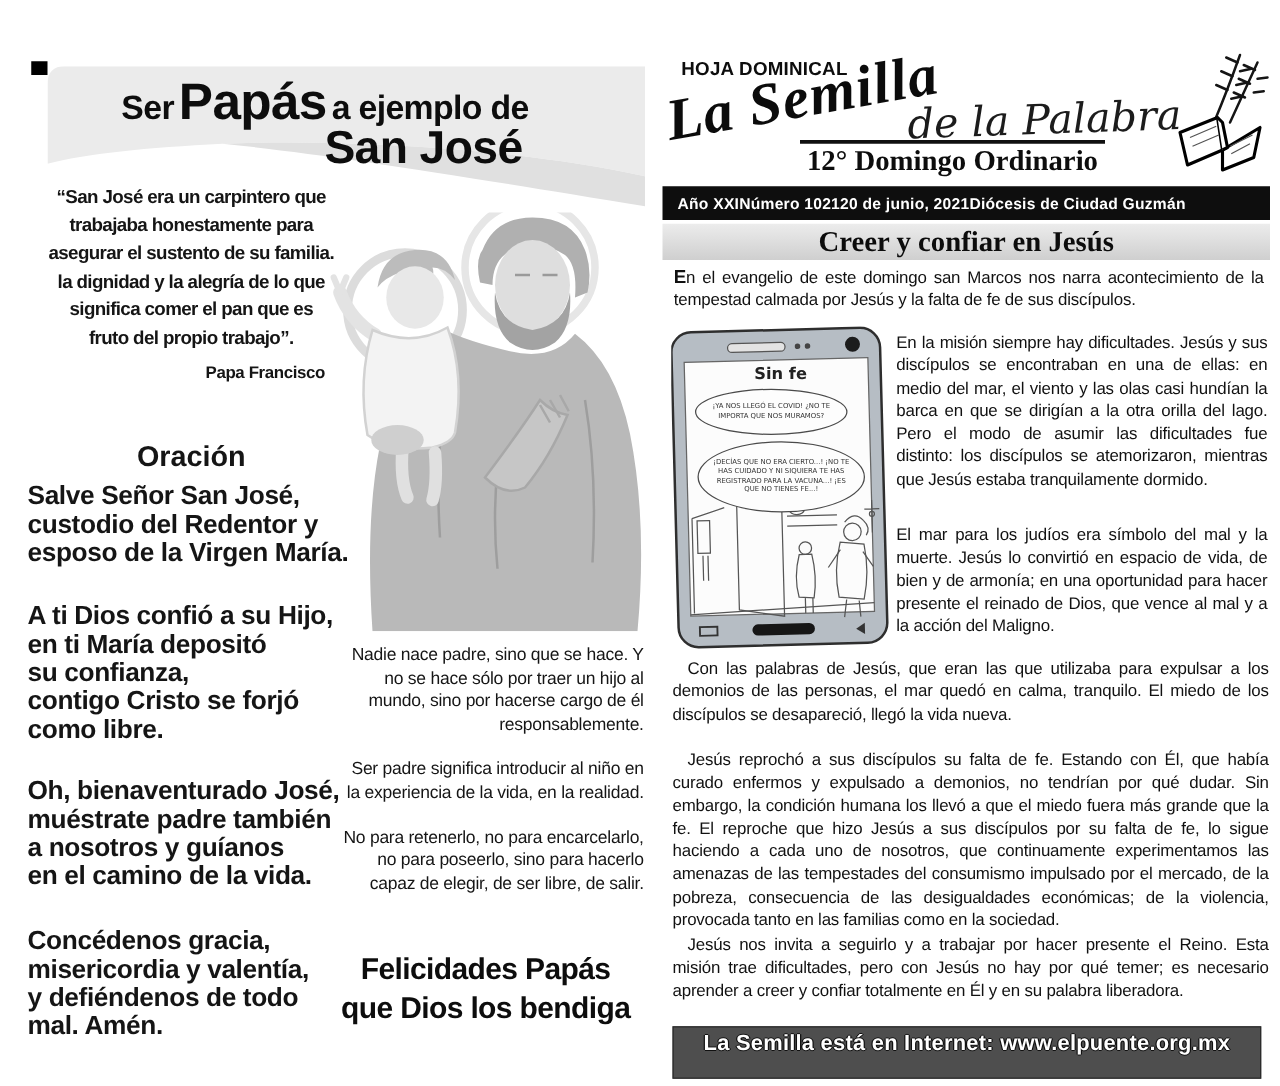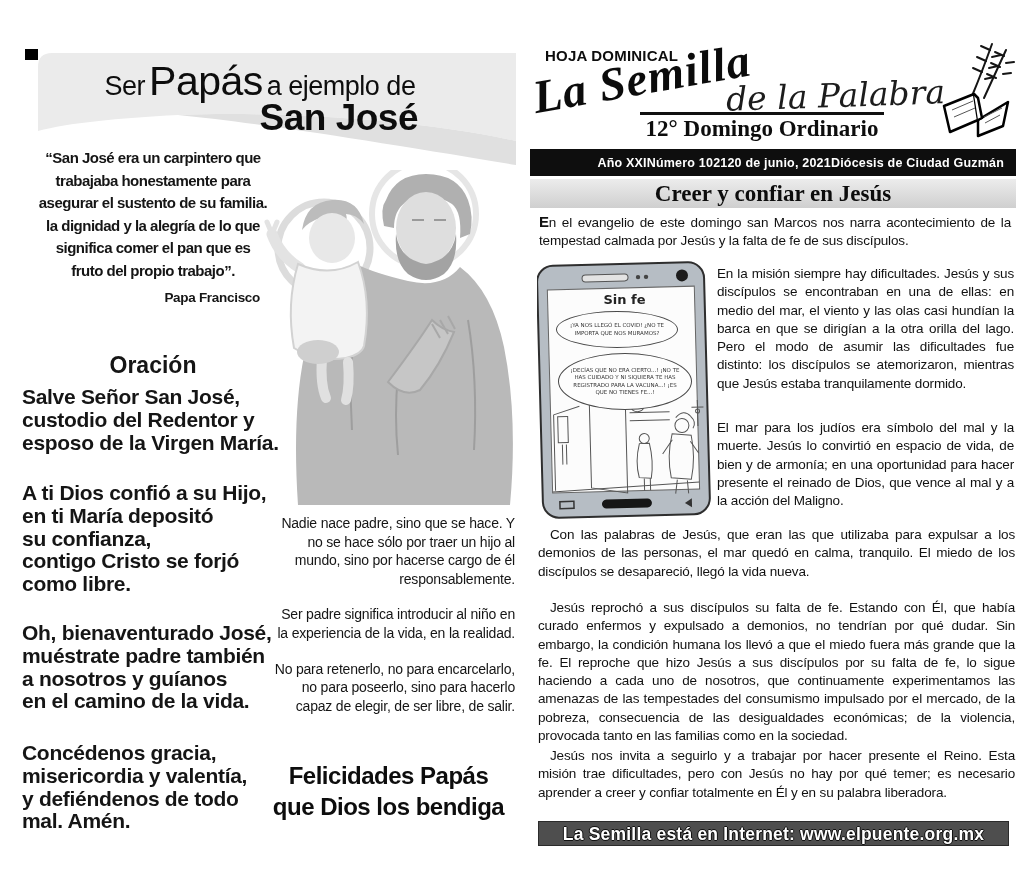--- a/index.html
+++ b/index.html
@@ -4,21 +4,21 @@
 <style>
   html,body{margin:0;padding:0;background:#fff;}
   #canvas{position:relative;width:1024px;height:869px;background:#ffffff;overflow:hidden;
           font-family:"Liberation Sans", sans-serif;color:#151515;}
   .abs{position:absolute;}
 
   
   .corner-mark{left:25px;top:49px;width:13px;height:11px;background:#000;}
   .lp-band{left:38px;top:53px;width:478px;height:130px;}
   .lp-title1{left:40px;top:58px;width:440px;text-align:center;white-space:nowrap;
-             font-weight:normal;letter-spacing:-0.5px;color:#0d0d0d;}
+             font-weight:bold;letter-spacing:-0.5px;color:#0d0d0d;}
   .lp-title1 .t-sm{font-size:27px;}
   .lp-title1 .t-big{font-size:41px;}
   .lp-title2{left:40px;top:97px;width:440px;text-align:right;padding-right:62px;box-sizing:border-box;
              font-weight:bold;font-size:37px;letter-spacing:-0.5px;color:#0d0d0d;}
   .quote{left:22px;top:147px;width:262px;text-align:center;font-weight:bold;
          font-size:15px;line-height:22.5px;letter-spacing:-0.5px;}
   .quote div{white-space:nowrap;}
   .quote-attr{margin-top:5px;text-align:right;padding-right:24px;font-size:13.5px;letter-spacing:-0.3px;}
   .saint{left:236px;top:170px;width:282px;height:335px;}
   .oracion{left:22px;top:352px;width:262px;text-align:center;font-weight:bold;font-size:23px;}
@@ -34,21 +34,21 @@
   .kicker{left:545px;top:47px;font-weight:bold;font-size:15px;letter-spacing:0.2px;color:#0d0d0d;}
   .mast-main{left:538px;top:70px;font-family:"Liberation Serif", serif;font-weight:bold;font-style:italic;
              font-size:47px;letter-spacing:1px;color:#0b0b0b;transform:rotate(-10deg);transform-origin:0 100%;}
   .mast-sub{left:726px;top:76px;font-family:"DejaVu Serif", serif;font-style:italic;
             font-size:33px;color:#1c1c1c;transform:rotate(-2deg);}
   .logo{left:940px;top:40px;width:76px;height:102px;}
   .mast-rule{left:640px;top:112px;width:244px;height:3px;background:#101010;}
   .edition{left:640px;top:116px;width:244px;text-align:center;font-family:"Liberation Serif", serif;
            font-weight:bold;font-size:23px;color:#0d0d0d;}
   .infobar{left:530px;top:149px;width:486px;height:27px;background:#0e0e0e;color:#fff;
-           display:flex;align-items:center;justify-content:flex-end;box-sizing:border-box;
+           display:flex;align-items:center;justify-content:flex-start;box-sizing:border-box;
            padding:0 12px;font-weight:bold;font-size:12.5px;letter-spacing:0.2px;}
   .titlebar{left:530px;top:179px;width:486px;height:29px;background:linear-gradient(#ececec,#cfcfcf);
             text-align:center;line-height:29px;font-family:"Liberation Serif", serif;
             font-weight:bold;font-size:23px;color:#0c0c0c;}
   .bodytext{font-size:13.5px;line-height:18.3px;letter-spacing:-0.15px;text-align:justify;color:#111;}
   .lead{left:539px;top:213px;width:472px;}
   .lead .initial{font-weight:bold;font-size:15px;}
   .p-col{width:297px;left:717px;}
   .p2{top:265px;} .p3{top:419px;}
   .p-full{left:538px;width:477px;text-indent:12px;}
@@ -58,21 +58,21 @@
   .comic svg{position:absolute;left:0;top:0;}
   .comic-title{position:absolute;left:0;top:31px;width:100%;text-align:center;
                font-family:"DejaVu Sans", sans-serif;font-weight:bold;font-size:13px;color:#222;}
   .bubble{position:absolute;background:#fdfdfd;border:1px solid #4a4a4a;border-radius:50%;
           display:flex;align-items:center;justify-content:center;text-align:center;
           font-family:"DejaVu Sans", sans-serif;font-size:5.5px;line-height:1.3;color:#333;
           text-transform:uppercase;padding:3px 9px;box-sizing:border-box;}
   .bubble1{left:19px;top:50px;width:122px;height:37px;}
   .bubble2{left:21px;top:92px;width:134px;height:57px;}
 
-  .footerbar{left:538px;top:821px;width:471px;height:25px;background:#4e4e4e;border:1px solid #2b2b2b;
+  .footerbar{left:538px;top:821px;width:471px;height:42px;background:#4e4e4e;border:1px solid #2b2b2b;
              box-sizing:border-box;text-align:center;line-height:24px;color:#fff;font-weight:bold;
              font-size:17.5px;letter-spacing:0.2px;
              text-shadow:1px 0 0 #111,-1px 0 0 #111,0 1px 0 #111,0 -1px 0 #111;}
 </style>
 </head>
 <body>
 
 <div id="canvas">
 
   <div>

